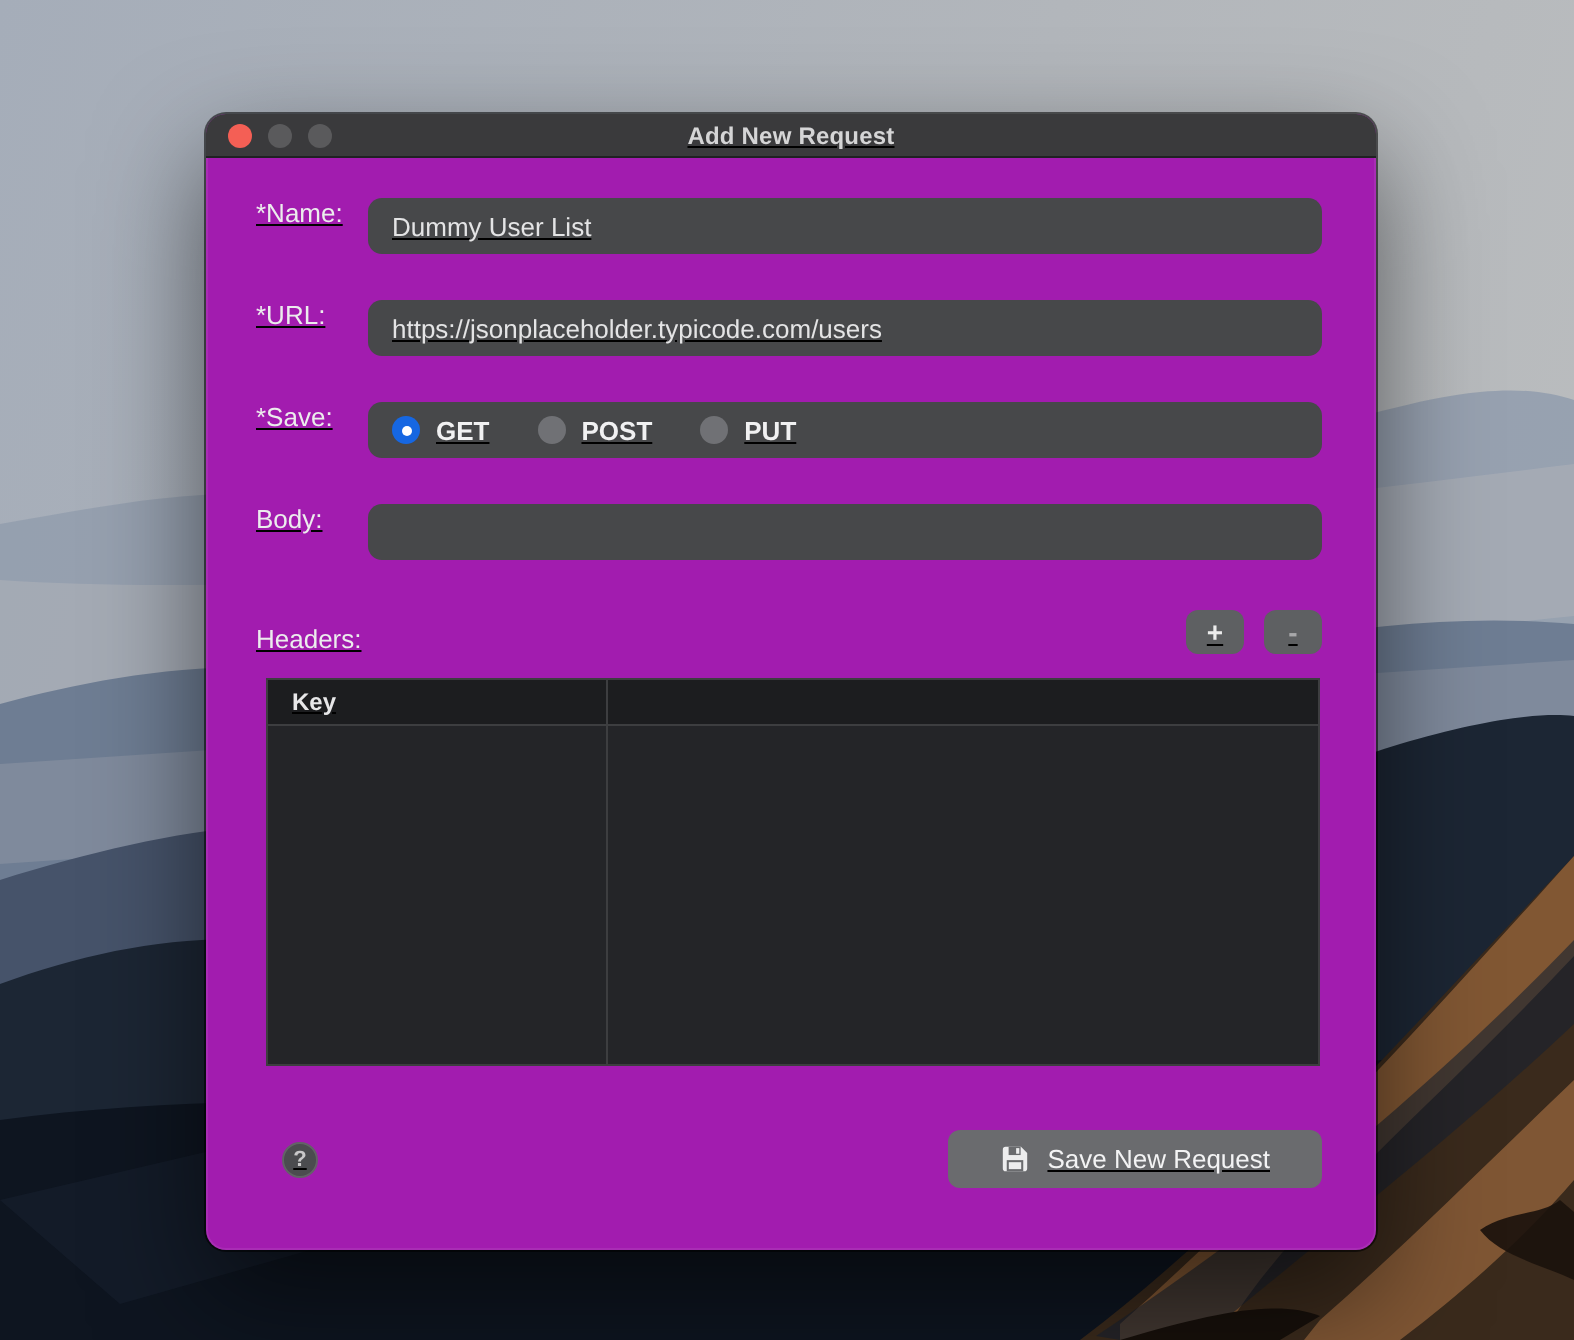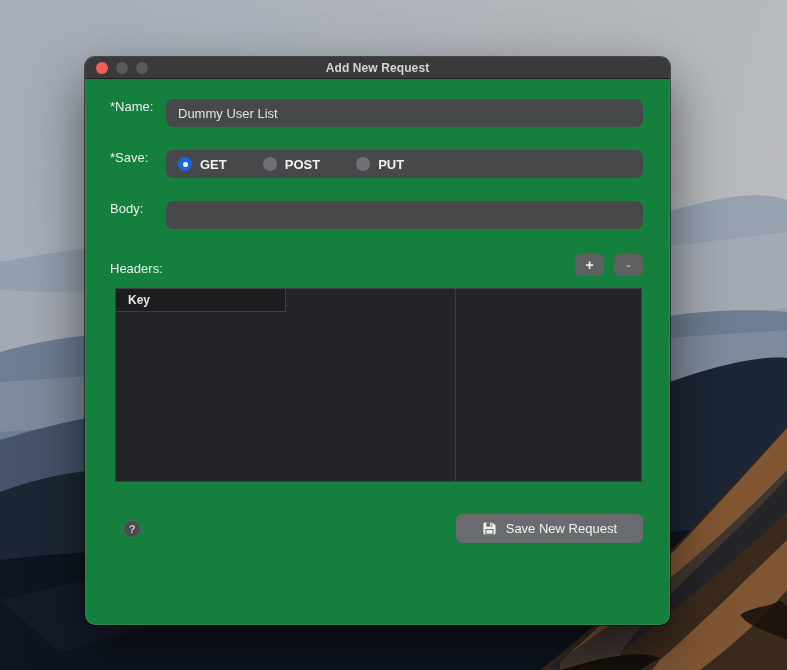--- a/index.html
+++ b/index.html
@@ -7,24 +7,24 @@
 
   
   .wallpaper {
     position:absolute; inset:0;
     background:linear-gradient(105deg,#a5adb9 0%,#b2b6bb 55%,#bcbebf 100%);
   }
   .wallpaper svg { position:absolute; inset:0; width:100%; height:100%; }
 
   
   .window {
-    position:absolute; left:85px; top:57px; width:585px; height:568px;
-    background:#15803d; border-radius:10px;
+    position:absolute; left:103px; top:57px; width:585px; height:568px;
+    background:#a21caf; border-radius:10px;
     box-shadow:0 22px 55px rgba(0,0,0,.55), 0 0 0 1px rgba(0,0,0,.55);
-    outline:1px solid rgba(255,255,255,.08); outline-offset:-1px;
+    outline:1px solid rgba(255,255,255,.08); outline-offset:-1px;text-decoration:underline;
   }
   .titlebar {
     height:22px; background:#3a3a3c; border-radius:10px 10px 0 0;
     border-bottom:1px solid #202123;
     display:flex; align-items:center; justify-content:center; position:relative;
   }
   .title { font-size:12px; font-weight:700; color:#d5d5d6; letter-spacing:.1px; }
   .lights { position:absolute; left:11px; top:0; bottom:0; display:flex; align-items:center; gap:8px; }
   .light { width:12px; height:12px; border-radius:50%; }
   .light.close { background:#f45f55; }
@@ -32,21 +32,21 @@
 
   .content { padding:20px 27px 0 25px; }
 
   .form-row { display:flex; align-items:flex-start; height:28px; margin-bottom:23px; }
   .form-label { width:56px; flex-shrink:0; font-size:13px; color:#eceded; }
   .field {
     flex:1; height:28px; background:#47484a; border:none; border-radius:7px;
     color:#e4e4e5; font-size:13px; padding:6px 12px; outline:none;
     font-family:"Liberation Sans", sans-serif;
   }
-  .type-field { display:flex; align-items:center; gap:36px; }
+  .type-field { display:flex; align-items:center; gap:24px; }
   .radio-item { display:flex; align-items:center; gap:8px; cursor:default; }
   .radio { width:14px; height:14px; border-radius:50%; position:relative; flex-shrink:0; }
   .radio.off { background:#707175; }
   .radio.on  { background:#1667e2; }
   .radio.on::after {
     content:""; position:absolute; left:4.5px; top:4.5px; width:5px; height:5px;
     border-radius:50%; background:#fff;
   }
   .radio-label { font-size:13px; font-weight:600; color:#f1f1f2; }
 
@@ -57,21 +57,21 @@
     width:29px; height:22px; border-radius:6px; background:#5e6062; border:none;
     color:#ececec; font-size:14px; font-weight:600; line-height:20px;
     display:flex; align-items:center; justify-content:center; margin-left:10px;
     font-family:"Liberation Sans", sans-serif;
   }
   .small-btn.minus { color:#a8a8aa; }
 
   .kv-table {
     margin-left:5px; margin-right:1px; height:194px;
     border:1px solid #3d3e40; background:#242528;
-    display:flex; flex-direction:row;
+    display:flex; flex-direction:column;
   }
   .thead { display:flex; align-items:center; height:23px; flex-shrink:0;
            background:#1c1d1f; border-bottom:1px solid #3d3e40; }
   .th { font-size:12px; font-weight:700; color:#e7e7e8; padding-left:12px; }
   .col-key { width:170px; flex-shrink:0; border-right:1px solid #3d3e40; height:100%; }
   .col-value { flex:1; }
   .thead .col-key { display:flex; align-items:center; }
   .tbody { flex:1; display:flex; }
 
   .footer { display:flex; align-items:center; justify-content:space-between; margin-top:32px; }
@@ -120,20 +120,24 @@
     <span class="title">Add New Request</span>
   </div>
 
   <div class="content">
 
     <div class="form-row">
       <label class="form-label">*Name:</label>
       <input class="field" type="text" value="Dummy User List" style="">
     </div>
 
+    <div class="form-row">
+      <label class="form-label">*URL:</label>
+      <input class="field" type="text" value="https://jsonplaceholder.typicode.com/users" style="">
+    </div>
 
     <div class="form-row">
       <label class="form-label">*Save:</label>
       <div class="field type-field">
         <div class="radio-item">
           <span class="radio on"></span>
           <span class="radio-label">GET</span>
         </div>
         <div class="radio-item">
           <span class="radio off"></span>

